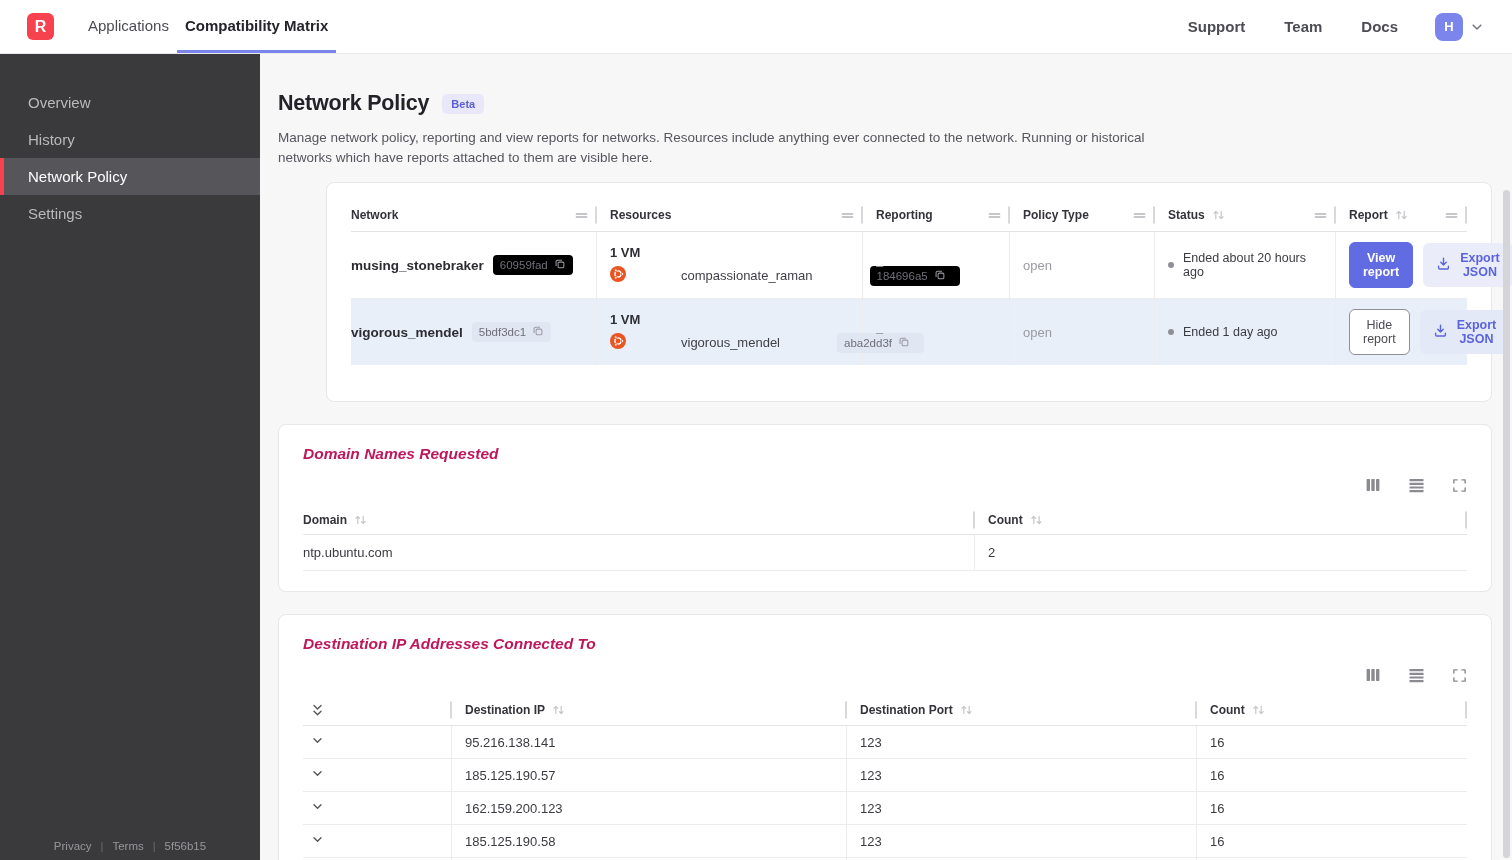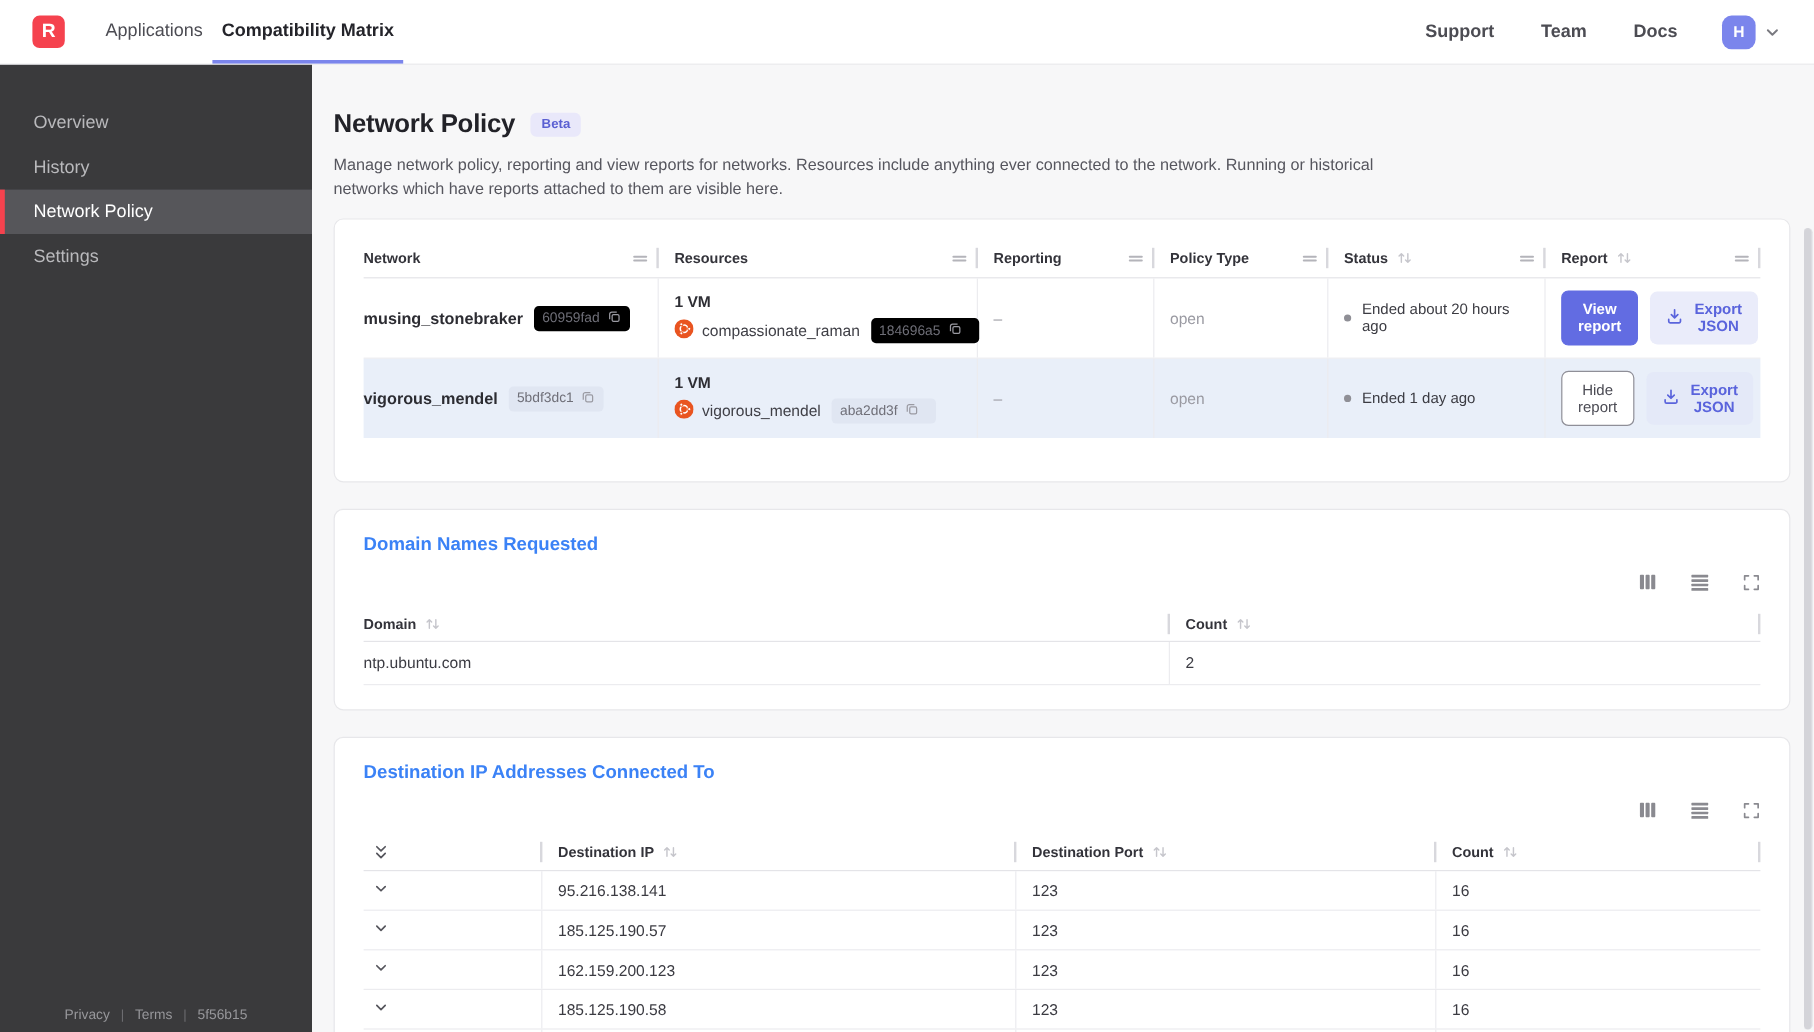--- a/index.html
+++ b/index.html
@@ -46,23 +46,23 @@
 
   
   .main{ flex:1; padding:0 20px 0 18px; overflow:hidden; }
   .page-head{ margin-top:37px; display:flex; align-items:center; }
   h1{ font-size:21.5px; font-weight:700; color:#222228; letter-spacing:-0.2px; }
   .beta{ margin-left:13px; background:#e9e8fa; color:#5b60d2; font-size:11px;
     font-weight:700; padding:4px 9px; border-radius:5px; }
   .desc{ margin-top:12px; font-size:13.5px; line-height:20px; color:#56565e; max-width:872px; }
 
   .card{ background:#fff; border:1px solid #e7e7ea; border-radius:8px; }
-  .card-net{ margin-top:14px; padding:16px 24px 36px; }
+  .card-net{ margin-top:14px; padding:16px 24px 36px;margin-left:48px; }
   .card-sub{ margin-top:22px; padding:20px 24px 20px; }
-  .card-title{ font-size:15.5px; font-weight:700; color:#3b82f6; }
+  .card-title{ font-size:15.5px; font-weight:700; color:#be185d;font-style:italic; }
   .card-tools{ display:flex; justify-content:flex-end; align-items:center; gap:27px; margin-top:14px; }
   .tool-btn{ background:none; border:none; cursor:pointer; display:flex; align-items:center; padding:0; }
 
   
   .thead{ display:grid; align-items:center; height:33px; border-bottom:1px solid #e4e4e8; }
   .hcell{ position:relative; height:100%; display:flex; align-items:center; gap:7px;
     font-size:12px; font-weight:700; color:#33333a; }
   .hcell:not(:first-child){ padding-left:13px; }
   .hcell::after{ content:""; position:absolute; right:0; top:50%; transform:translateY(-50%);
     width:2px; height:17px; background:#d8d8dd; }
@@ -78,21 +78,21 @@
     padding:10px 12px 10px 0; font-size:13px; }
   .ncell:not(:first-child){ padding-left:13px; }
   .ncell:last-child{ border-right:none; }
   .nname{ font-weight:700; color:#2c2c32; font-size:13.5px; }
   .badge{ display:inline-flex; align-items:center; gap:6px; background:#000000;
     border-radius:4px; padding:3px 7px; font-size:11.5px; color:#6f6f78;
     margin-left:9px; cursor:pointer; white-space:nowrap; }
   .nrow.hl .badge{ background:#e0e6f2; }
   .cell-resources{ flex-direction:column; align-items:flex-start; justify-content:center; gap:6px; padding-top:8px; padding-bottom:8px; }
   .vmline{ font-weight:700; font-size:13px; color:#2e2e34; }
-  .resline{ display:flex; align-items:center; font-size:13px; color:#3f3f46; }
+  .resline{ display:flex; align-items:center; font-size:13px; color:#3f3f46;gap:48px; }
   .resline svg{ margin-right:7px; }
   .muted{ color:#9a9aa2; }
   .cell-status{ gap:9px; font-size:12.5px; color:#3b3b42; }
   .dot{ width:6px; height:6px; border-radius:50%; background:#8f8f96; flex-shrink:0; }
   .cell-report{ gap:10px; }
   .btn-report{ border-radius:6px; font-size:12.5px; font-weight:600; cursor:pointer;
     font-family:inherit; padding:8px 13px; }
   .btn-report.primary{ background:var(--accent); color:#fff; border:1px solid var(--accent); }
   .btn-report.outline{ background:#fff; color:#4b4b54; border:1px solid #8f8f98; font-weight:500; }
   .btn-export{ display:inline-flex; align-items:center; gap:9px; background:#eaecfa;

